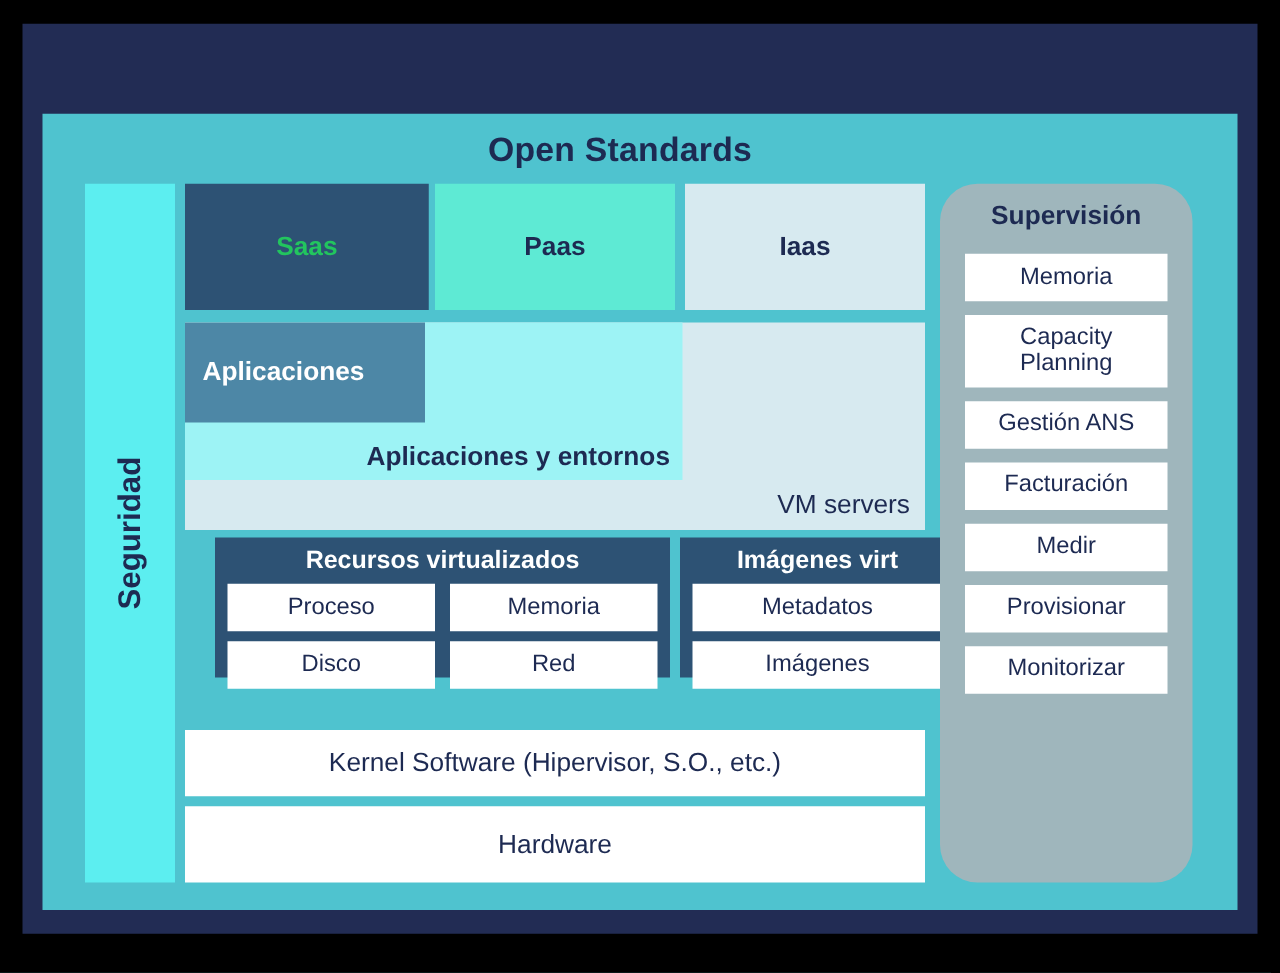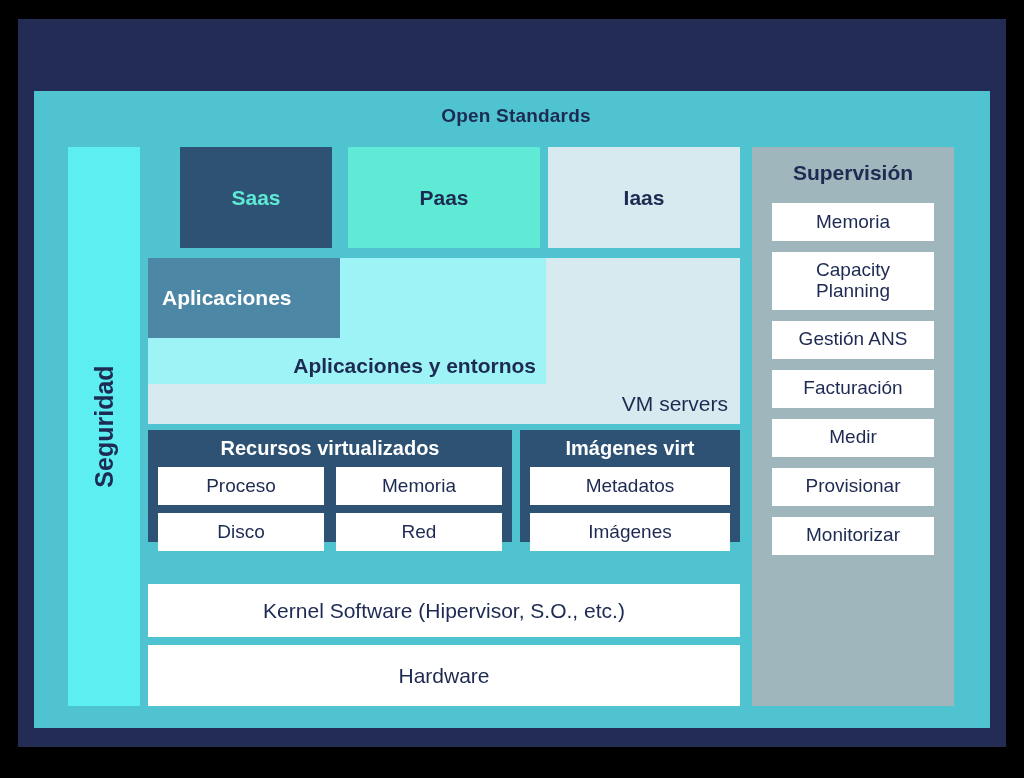--- a/index.html
+++ b/index.html
@@ -34,25 +34,25 @@
     left: 34px;
     top: 91px;
     width: 956px;
     height: 637px;
     background: #4fc3cf;
   }
 
   
   #title {
     position: absolute;
-    left: 38px;
+    left: 18px;
     top: 105px;
     width: 956px;
     text-align: center;
-    font-size: 19px;
+    font-size: 27px;
     font-weight: bold;
     color: #1d2a52;
     letter-spacing: 0.2px;
   }
 
   
   #security-col {
     position: absolute;
     left: 68px;
     top: 147px;
@@ -91,21 +91,21 @@
   .svc-box {
     position: absolute;
     top: 0;
     height: 101px;
     display: flex;
     align-items: center;
     justify-content: center;
     font-size: 21px;
     font-weight: bold;
   }
-  #svc-saas  { left: 0px;   width: 152px; background: #2d5274; color: #5eead4; margin-left: 32px; }
+  #svc-saas  { left: 0px;   width: 195px; background: #2d5274; color: #22c55e; }
   #svc-paas  { left: 200px; width: 192px; background: #5eead4; color: #1d2a52; }
   #svc-iaas  { left: 400px; width: 192px; background: #d7eaf0; color: #1d2a52; }
 
   
   #app-stack {
     position: absolute;
     left: 0;
     top: 111px;
     width: 592px;
     height: 166px;
@@ -166,20 +166,21 @@
     width: 592px;
     height: 144px;
   }
   .virt-group {
     position: absolute;
     top: 0;
     height: 112px;
     background: #2d5274;
     box-sizing: border-box;
     padding: 7px 10px 10px 10px;
+    margin-left: 24px;
   }
   #virt-resources { left: 0px;   width: 364px; }
   #virt-images    { left: 372px; width: 220px; }
   .virt-title {
     text-align: center;
     font-size: 20px;
     font-weight: bold;
     color: #ffffff;
     margin-bottom: 7px;
   }
@@ -220,20 +221,21 @@
   
   #supervision {
     position: absolute;
     left: 752px;
     top: 147px;
     width: 202px;
     height: 559px;
     background: #9fb6bc;
     box-sizing: border-box;
     padding: 14px 20px 16px 20px;
+    border-radius: 30px;
   }
   #supervision-title {
     text-align: center;
     font-size: 21px;
     font-weight: bold;
     color: #1d2a52;
     margin-bottom: 18px;
   }
   .sup-item {
     background: #ffffff;

